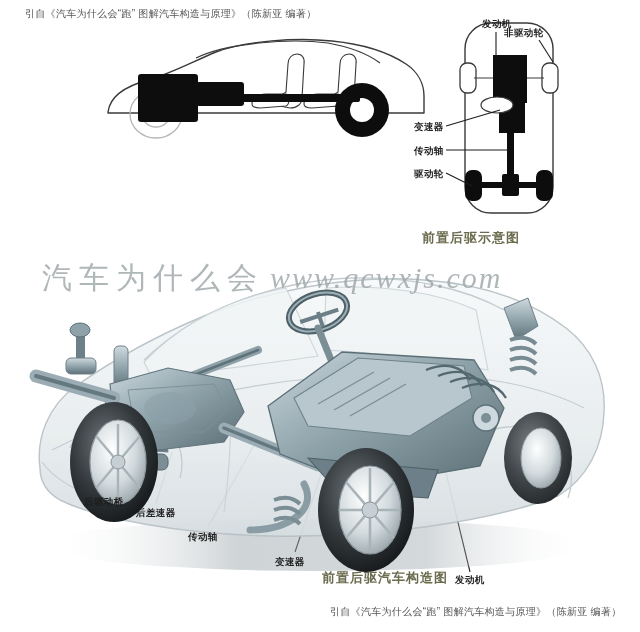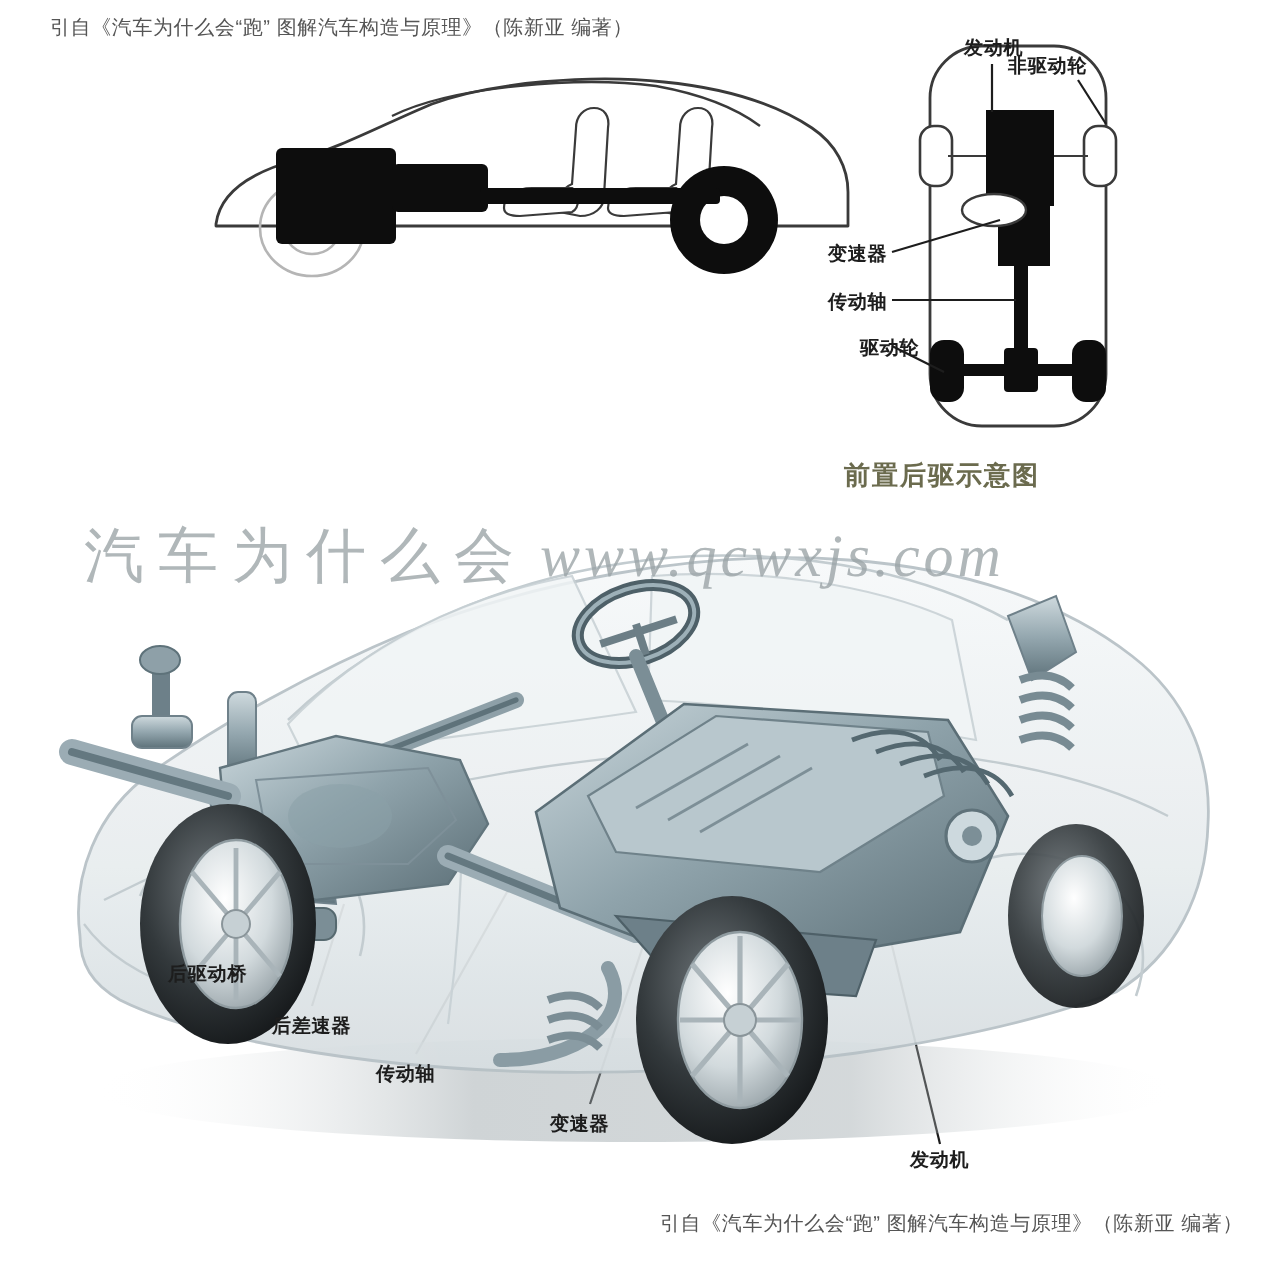--- a/index.html
+++ b/index.html
@@ -169,21 +169,21 @@
       <line x1="208" y1="527" x2="258" y2="438"></line>
       <line x1="295" y1="552" x2="340" y2="418"></line>
       <line x1="470" y1="572" x2="440" y2="448"></line>
     </g>
   </svg>
 
   <div class="lbl" style="left:482px; top:18px;">发动机</div>
   <div class="lbl" style="left:504px; top:27px;">非驱动轮</div>
   <div class="lbl" style="left:414px; top:121px;">变速器</div>
   <div class="lbl" style="left:414px; top:145px;">传动轴</div>
-  <div class="lbl" style="left:430px; top:168px;">驱动轮</div>
+  <div class="lbl" style="left:414px; top:168px;">驱动轮</div>
 
   <div class="caption caption-schematic">前置后驱示意图</div>
 
   <svg class="art" id="main-car" width="600" height="390" viewBox="0 0 600 390">
     <defs>
       <linearGradient id="bodyGrad" x1="0" y1="0" x2="0" y2="1">
         <stop offset="0%" stop-color="#f7f9fa"></stop>
         <stop offset="60%" stop-color="#e8edef"></stop>
         <stop offset="100%" stop-color="#d7dee1"></stop>
       </linearGradient>
@@ -363,26 +363,27 @@
         <circle cx="352" cy="310" r="8" fill="#c6d0d4" stroke="#8a959a" stroke-width="1"></circle>
       </g>
 
       <g>
         <ellipse cx="520" cy="258" rx="34" ry="46" fill="url(#wheelGrad)" opacity="0.92"></ellipse>
         <ellipse cx="523" cy="258" rx="20" ry="30" fill="url(#rimGrad)" stroke="#8f9ba0" stroke-width="1"></ellipse>
       </g>
     </g>
   </svg>
 
-  <div class="lbl" style="left:84px; top:481px;">后驱动桥</div>
+  <div class="lbl" style="left:84px; top:496px;">后驱动桥</div>
   <div class="lbl" style="left:136px; top:507px;text-align:center;">后差速器</div>
   <div class="lbl" style="left:188px; top:531px;">传动轴</div>
   <div class="lbl" style="left:275px; top:556px;">变速器</div>
   <div class="lbl" style="left:455px; top:574px;">发动机</div>
 
+  <div class="caption caption-main">前置后驱汽车构造图</div>
 
   <div class="watermark">
     <span class="wm-cn">汽车为什么会</span><span class="wm-url">www.qcwxjs.com</span>
   </div>
 
   <div class="credit credit-bottom">引自《汽车为什么会“跑” 图解汽车构造与原理》（陈新亚 编著）</div>
 
 </div>
 
 </body></html>

